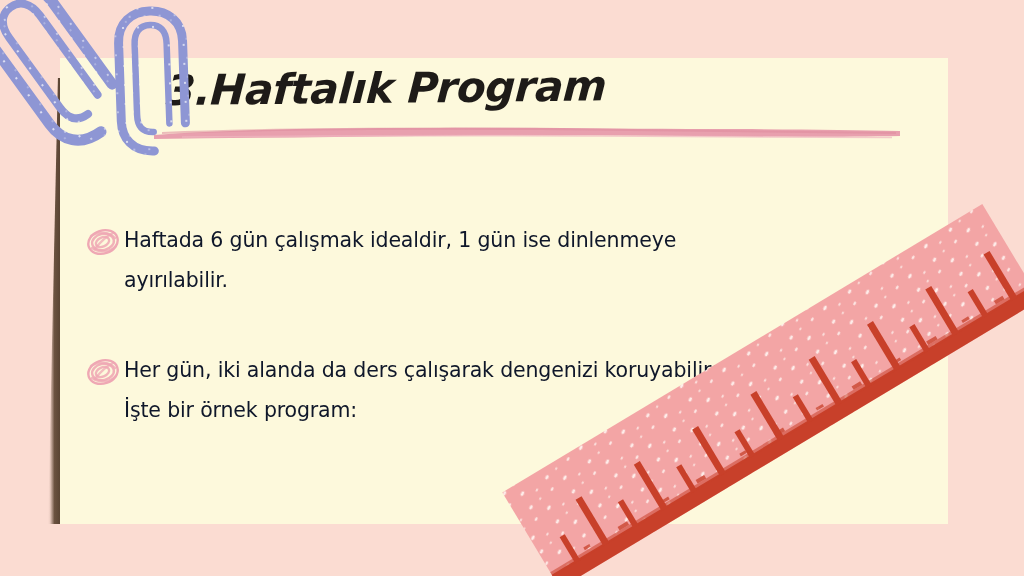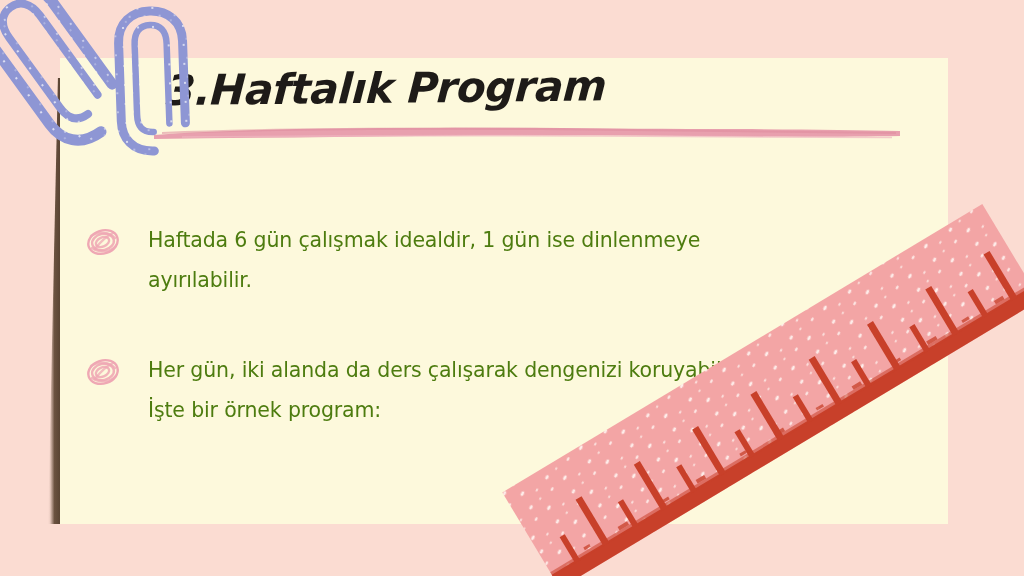--- a/index.html
+++ b/index.html
@@ -74,25 +74,24 @@
   #bullet-row-0 { left: 82px; top: 220px; }
   #bullet-row-1 { left: 82px; top: 350px; }
 
   .bullet-marker {
     width: 42px;
     height: 40px;
     flex: 0 0 42px;
     margin-top: 2px;
   }
   .bullet-text {
-    margin-left: 24px;
     font-family: "DejaVu Sans", sans-serif;
     font-size: 20.5px;
     line-height: 40px;
-    color: #4d7c0f;
+    color: #0f172a;
     letter-spacing: -0.15px;
     white-space: pre-line;
   }
 
   
   .paperclip { position: absolute; }
   #paperclip-diagonal {
     left: -24px;
     top: -34px;
     z-index: 4;

